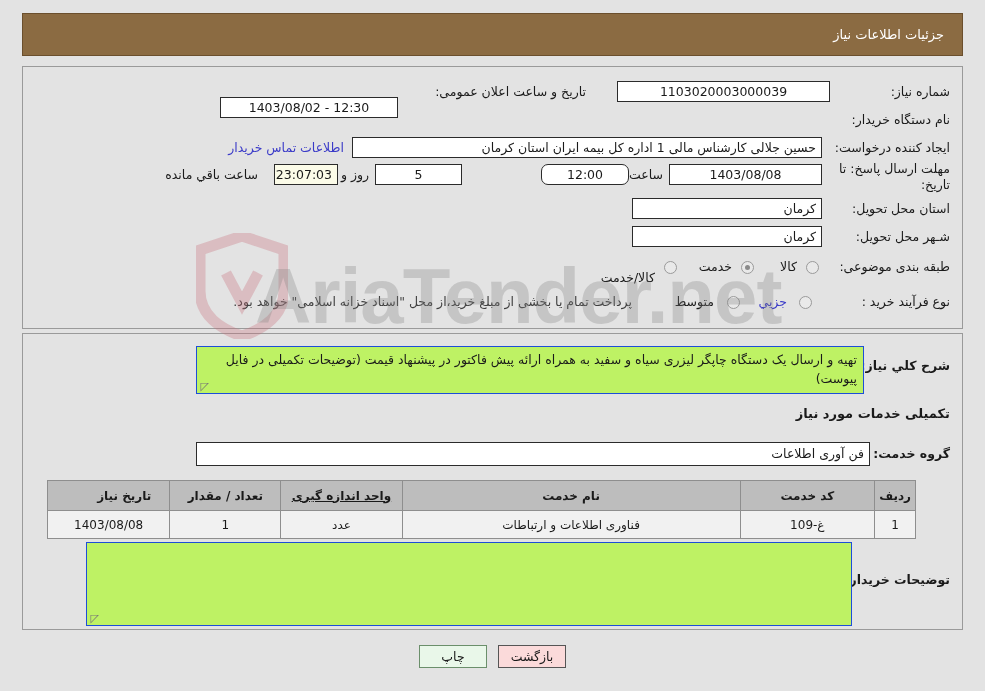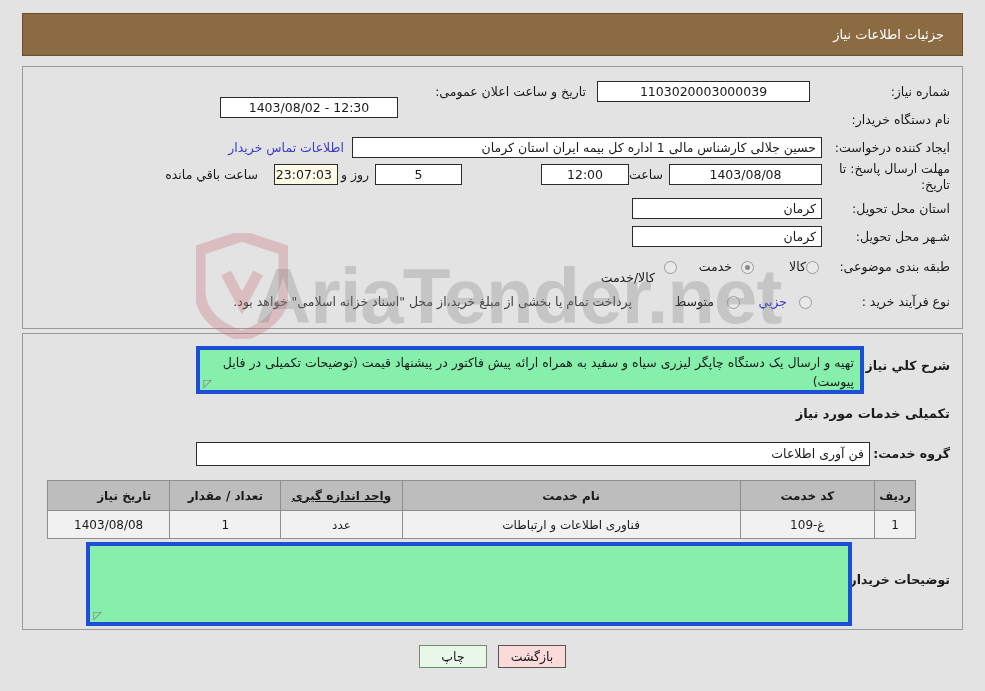--- a/index.html
+++ b/index.html
@@ -128,22 +128,22 @@
   }
   .radio-lbl {
     position: absolute;
     font-size: 12.5px;
     white-space: nowrap;
   }
 
   
   .ta {
     position: absolute;
-    background: #86efac;
-    border: 4px solid #1d4ed8;
+    background: #bef264;
+    border: 1px solid #1d4ed8;
     font-size: 12.5px;
     line-height: 19px;
     color: #1a1a1a;
     padding: 3px 6px;
     text-align: right;
     overflow: hidden;
   }
   .ta .grip {
     position: absolute;
     left: 2px; bottom: 1px;
@@ -214,50 +214,50 @@
     <svg id="wm-shield" viewBox="0 0 92 106">
       <path d="M46 3 L88 17 V58 C88 82 68 96 46 103 C24 96 4 82 4 58 V17 Z" fill="none" stroke="rgba(200,110,120,0.32)" stroke-width="11"></path>
       <path d="M30 40 L46 70 L62 40" fill="none" stroke="rgba(200,110,120,0.32)" stroke-width="11"></path>
     </svg>
     <div id="wm-text">AriaTender.net</div>
   </div>
 
   <div class="panel" id="panel-top">
 
     <div class="lbl" style="right:12px; top:17px; width:120px;">شماره نیاز:</div>
-    <div class="fld center" style="right:152px; top:14px; width:213px;">1103020003000039</div>
+    <div class="fld center" style="right:132px; top:14px; width:213px;">1103020003000039</div>
 
     <div class="lbl" style="right:376px; top:17px; width:180px;">تاریخ و ساعت اعلان عمومی:</div>
     <div class="fld center" style="right:564px; top:30px; width:178px;">12:30 - 1403/08/02</div>
 
     <div class="lbl" style="right:12px; top:45px; width:120px;">نام دستگاه خریدار:</div>
 
     <div class="lbl" style="right:12px; top:73px; width:125px;">ایجاد کننده درخواست:</div>
     <div class="fld right" style="right:140px; top:70px; width:470px;">حسین جلالی کارشناس مالی 1 اداره کل بیمه ایران استان کرمان</div>
     <div class="link" style="right:618px; top:73px;">اطلاعات تماس خریدار</div>
 
     <div class="lbl" style="right:12px; top:94px; width:120px; white-space:normal; line-height:16px;">مهلت ارسال پاسخ: تا تاریخ:</div>
     <div class="fld center" style="right:140px; top:97px; width:153px;">1403/08/08</div>
     <div class="plain" style="right:299px; top:100px;padding-left:20px;">ساعت</div>
-    <div class="fld center" style="right:333px; top:97px; width:88px;">12:00</div>
+    <div class="fld center" style="right:333px; top:97px; width:88px;border-radius:7px;">12:00</div>
     <div class="fld center" style="right:500px; top:97px; width:87px;">5</div>
     <div class="plain" style="right:593px; top:100px;">روز و</div>
     <div class="fld cream center" style="right:624px; top:97px; width:64px;">23:07:03</div>
     <div class="plain" style="right:704px; top:100px;">ساعت باقي مانده</div>
 
     <div class="lbl" style="right:12px; top:134px; width:120px;">استان محل تحویل:</div>
     <div class="fld right" style="right:140px; top:131px; width:190px;">کرمان</div>
 
     <div class="lbl" style="right:12px; top:162px; width:120px;">شـهر محل تحویل:</div>
     <div class="fld right" style="right:140px; top:159px; width:190px;">کرمان</div>
 
     <div class="lbl" style="right:12px; top:192px; width:120px;">طبقه بندی موضوعی:</div>
 
     <div class="radio" style="right:143px; top:194px;"></div>
-    <div class="radio-lbl" style="right:156px; top:192px;text-align:center;">کالا</div>
+    <div class="radio-lbl" style="right:165px; top:192px;text-align:center;">کالا</div>
 
     <div class="radio on" style="right:208px; top:194px;"></div>
     <div class="radio-lbl" style="right:230px; top:192px;">خدمت</div>
 
     <div class="radio" style="right:285px; top:194px;"></div>
     <div class="radio-lbl" style="right:307px; top:203px;">کالا/خدمت</div>
 
     <div class="lbl" style="right:12px; top:227px; width:120px;">نوع فرآیند خرید :</div>
 
     <div class="radio" style="right:150px; top:229px;"></div>

